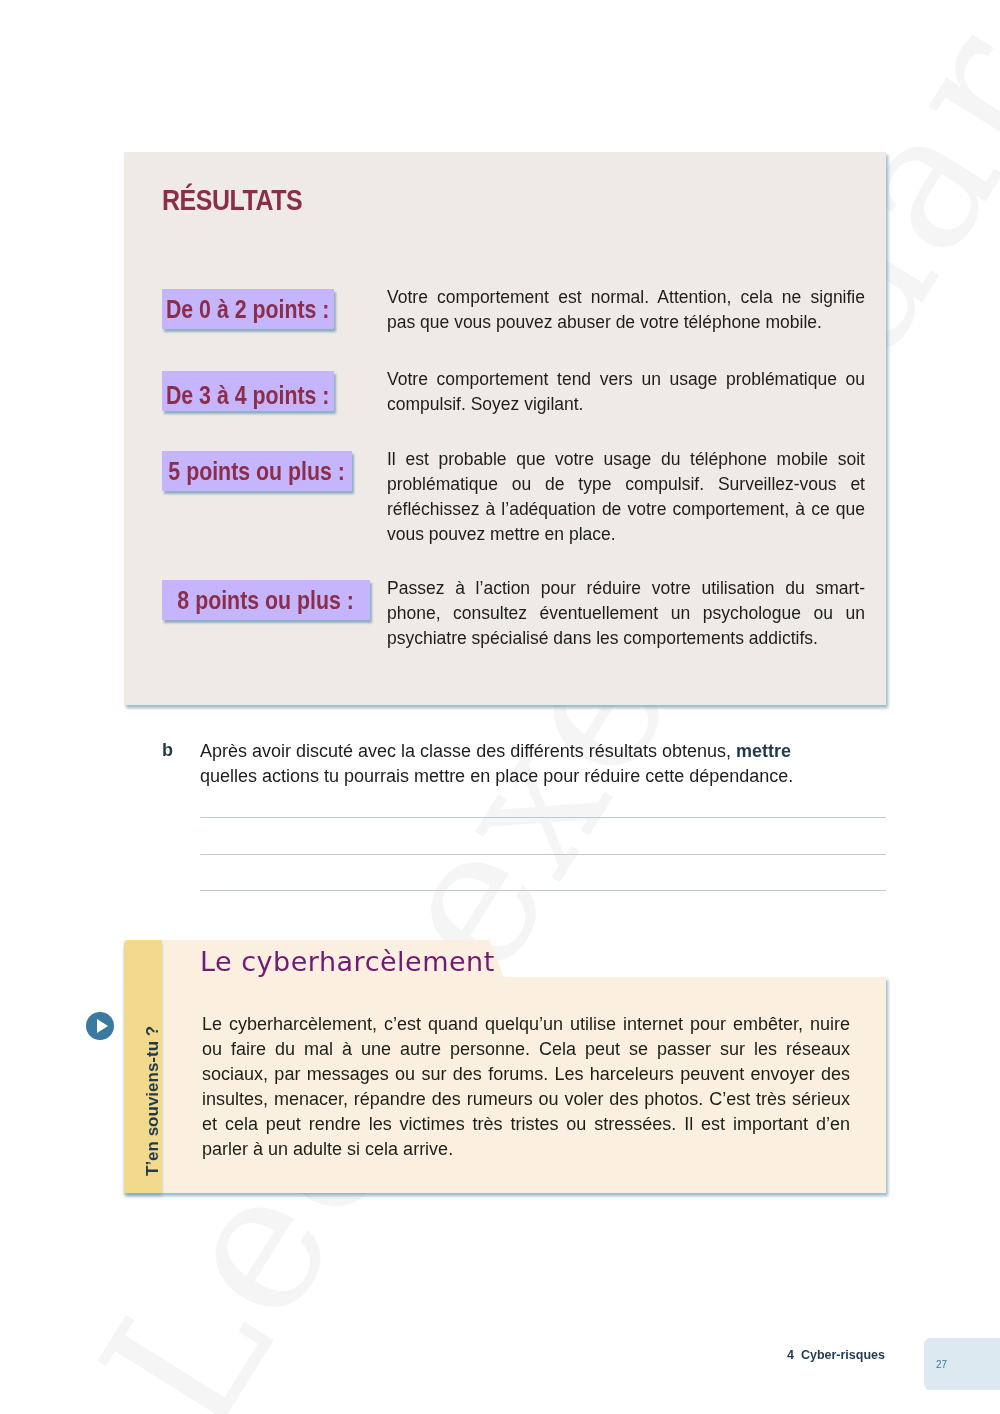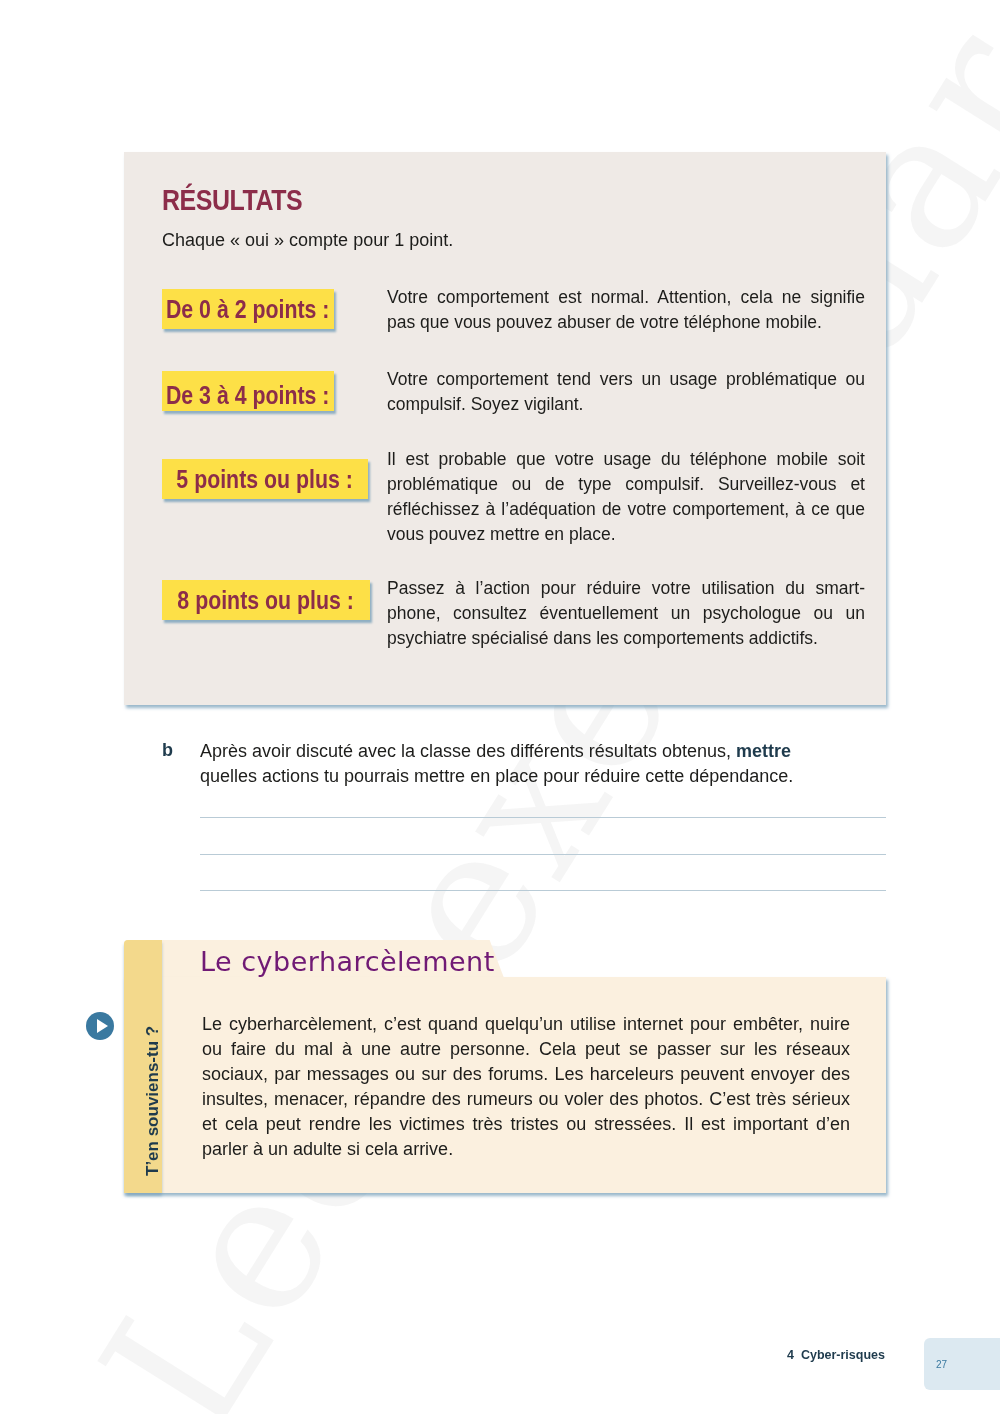--- a/index.html
+++ b/index.html
@@ -28,21 +28,21 @@
       font-family: "Liberation Sans", sans-serif; font-weight: bold;
       font-size: 29px; color: #8c2d4a; letter-spacing: -0.5px;
       transform: scaleX(0.86); transform-origin: left;
     }
     .results-intro {
       position: absolute; left: 38px; top: 78px; font-size: 18px;
     }
     .score-row { position: absolute; left: 38px; width: 690px; }
     .score-badge {
       position: absolute; left: 0; top: 0; height: 40px;
-      background: #fde047;
+      background: #c4b5fd;
       box-shadow: 2px 3px 2px rgba(120,160,185,0.8);
       display: flex; align-items: center; justify-content: center;
     }
     .score-badge span {
       font-weight: bold; font-size: 26px; color: #8c2d4a;
       transform: scaleX(0.82); white-space: nowrap;
     }
     .score-text {
       position: absolute; left: 225px; top: -4px; width: 478px;
       font-size: 17.5px; line-height: 25px; text-align: justify;
@@ -120,38 +120,37 @@
       display: flex; align-items: center; padding-left: 12px; box-sizing: border-box;
     }
   </style>
 </head>
 <body>
 
 <div class="watermark">Lees exemplaar</div>
 
 <section class="results">
   <div class="results-title">RÉSULTATS</div>
-  <div class="results-intro">Chaque « oui » compte pour 1 point.</div>
 
   <div class="score-row" style="top:137px;">
     <div class="score-badge" style="width:172px;">
       <span>De 0 à 2 points :</span>
     </div>
     <div class="score-text">Votre comportement est normal. Attention, cela ne signifie pas que vous pouvez abuser de votre téléphone mobile.</div>
   </div>
 
   <div class="score-row" style="top:219px;">
     <div class="score-badge" style="width:172px;align-items:flex-end;">
       <span>De 3 à 4 points :</span>
     </div>
     <div class="score-text">Votre comportement tend vers un usage problématique ou compulsif. Soyez vigilant.</div>
   </div>
 
   <div class="score-row" style="top:299px;">
-    <div class="score-badge" style="width:206px;margin-top:8px;">
+    <div class="score-badge" style="width:190px;">
       <span>5 points ou plus :</span>
     </div>
     <div class="score-text">Il est probable que votre usage du téléphone mobile soit problématique ou de type compulsif. Surveillez-vous et réfléchissez à l’adéquation de votre comportement, à ce que vous pouvez mettre en place.</div>
   </div>
 
   <div class="score-row" style="top:428px;">
     <div class="score-badge" style="width:208px;">
       <span>8 points ou plus :</span>
     </div>
     <div class="score-text">Passez à l’action pour réduire votre utilisation du smart-phone, consultez éventuellement un psychologue ou un psychiatre spécialisé dans les comportements addictifs.</div>

